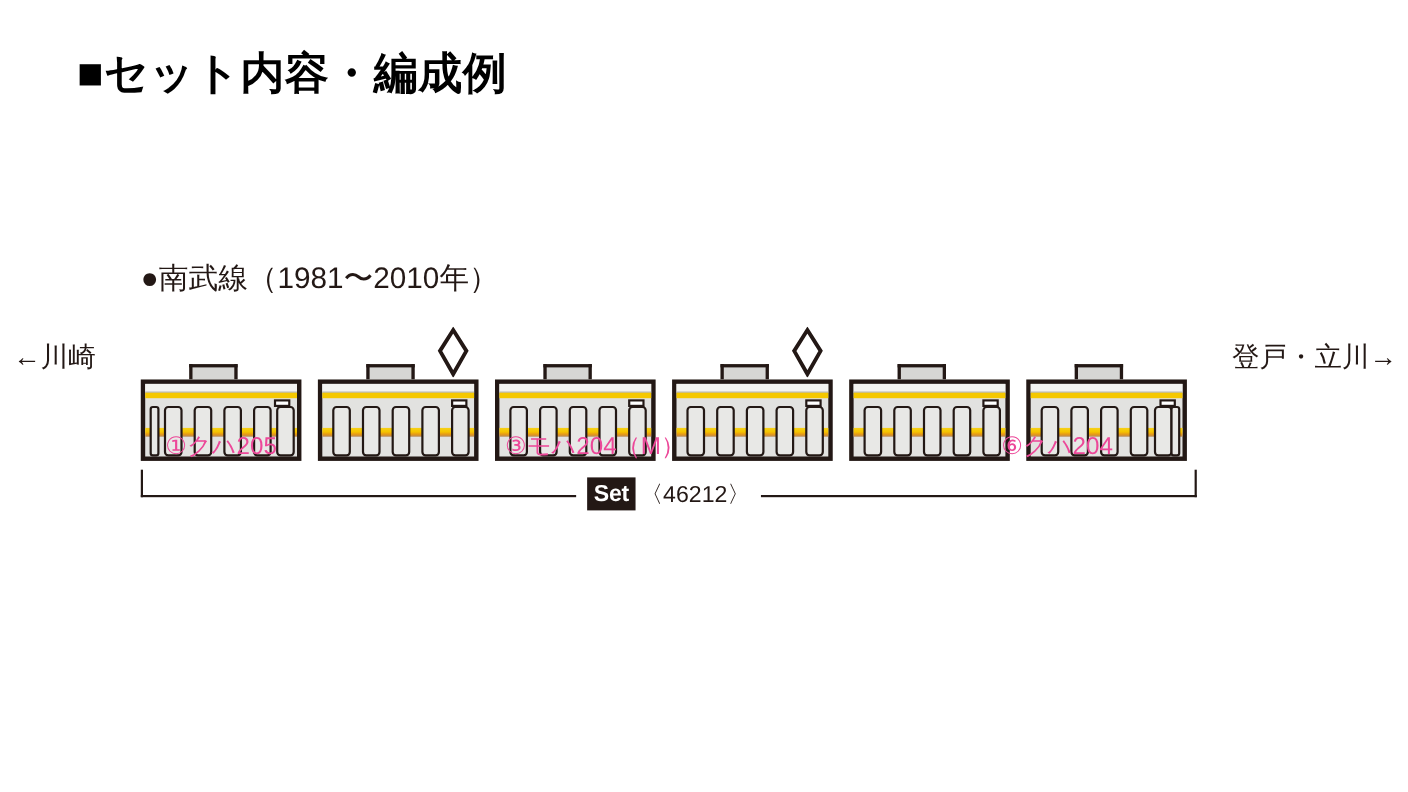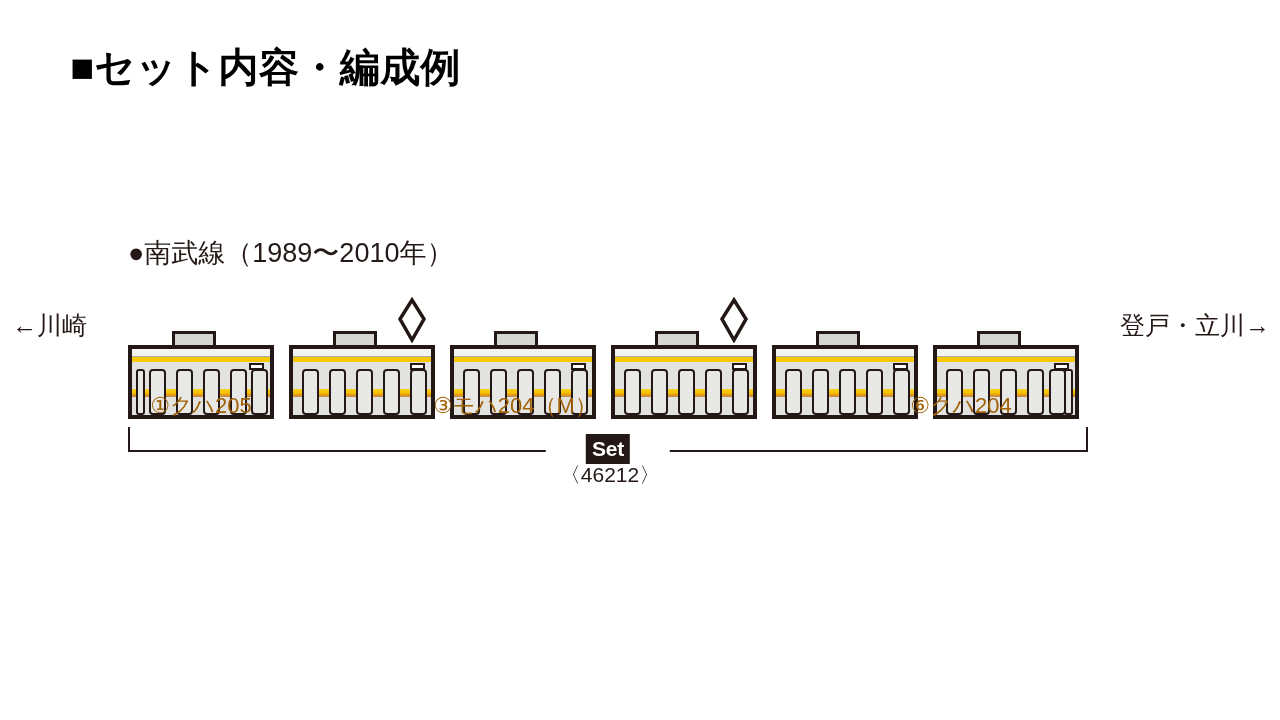--- a/index.html
+++ b/index.html
@@ -177,21 +177,21 @@
   }
   .car-label {
     position: absolute;
     top: 0;
     width: 170px;
     text-align: center;
     font-size: 22px;
     font-weight: 500;
     line-height: 1;
     white-space: nowrap;
-    color: #a16207;
+    color: #ec4899;
   }
 
   
   .set-bracket {
     position: absolute;
     left: 128px;
     top: 184px;
     width: 960px;
     height: 40px;
   }
@@ -216,21 +216,20 @@
   .set-tag {
     position: absolute;
     left: 50%;
     top: 10px;
     transform: translateX(-50%);
     display: flex;
     align-items: center;
     background: #ffffff;
     padding: 0 10px;
     white-space: nowrap;
-    flex-direction: column;
   }
   .set-chip {
     background: #231815;
     color: #ffffff;
     font-size: 21px;
     font-weight: 700;
     line-height: 1;
     padding: 4px 6px 5px 6px;
     letter-spacing: -0.01em;
   }
@@ -242,21 +241,21 @@
     color: #231815;
   }
 </style>
 </head>
 <body>
 
 <div class="page-title">■セット内容・編成例</div>
 
 <div class="formation-block">
 
-  <div class="line-heading">●南武線（1989〜2010年）</div>
+  <div class="line-heading">●南武線（1981〜2010年）</div>
 
   <div class="dir-label dir-left">←川崎</div>
 
   <div class="dir-label dir-right">登戸・立川→</div>
 
   <div class="train-strip" id="train-strip">
       <div class="car" style="left: 0px;">
         <div class="roof-box"></div>
         <div class="car-body">
           <div class="roof-gap"></div>
@@ -349,21 +348,21 @@
           <div class="win" style="left: 63px;"></div>
           <div class="win" style="left: 90px;"></div>
           <div class="win" style="left: 112px;"></div>
           <div class="win narrow" style="left: 127px;"></div>
         </div>
       </div>
     </div>
 
   <div class="car-labels" id="car-labels">
       <div class="car-label" style="left: -12px;">①クハ205</div>
-      <div class="car-label" style="left: 302px;">③モハ204（M）</div>
+      <div class="car-label" style="left: 328px;">③モハ204（M）</div>
       <div class="car-label" style="left: 748px;">⑥クハ204</div>
     </div>
 
   <div class="set-bracket">
     <div class="bracket-tick left"></div>
     <div class="bracket-tick right"></div>
     <div class="bracket-line"></div>
     <div class="set-tag">
       <span class="set-chip">Set</span>
       <span class="set-code">〈46212〉</span>

